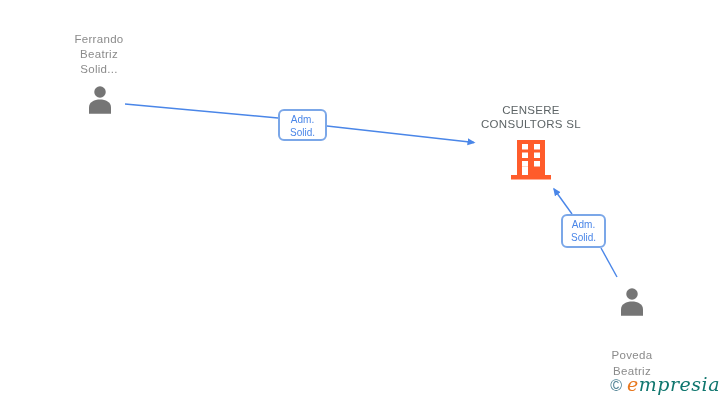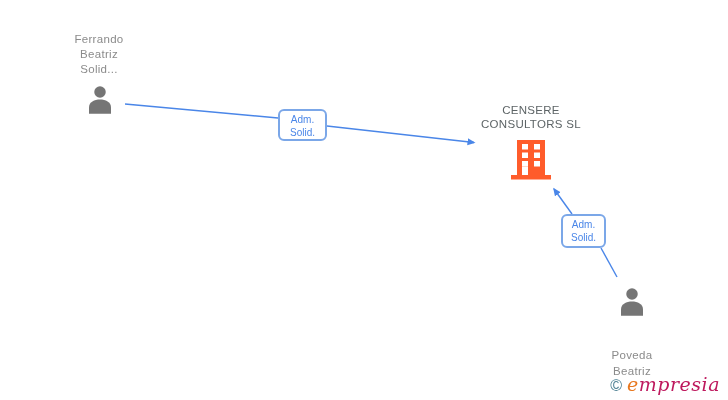--- a/index.html
+++ b/index.html
@@ -69,21 +69,21 @@
     font-size: 16px;
     font-family: "Liberation Sans", sans-serif;
   }
   .logo-script {
     font-family: "DejaVu Serif", serif;
     font-style: italic;
     font-size: 19px;
     letter-spacing: 0.5px;
   }
   .logo-e { color: #e8781f; }
-  .logo-rest { color: #be185d; text-align: right; }
+  .logo-rest { color: #0f766e; text-align: right; }
 </style>
 </head>
 <body>
 
 <div class="canvas">
 
   <svg class="edges-svg">
     <defs>
       <marker id="arrow" markerWidth="9" markerHeight="8" refX="6.5" refY="3.5" orient="auto" markerUnits="userSpaceOnUse">
         <path d="M0,0 L8,3.5 L0,7 z" fill="#4a86e8"></path>

